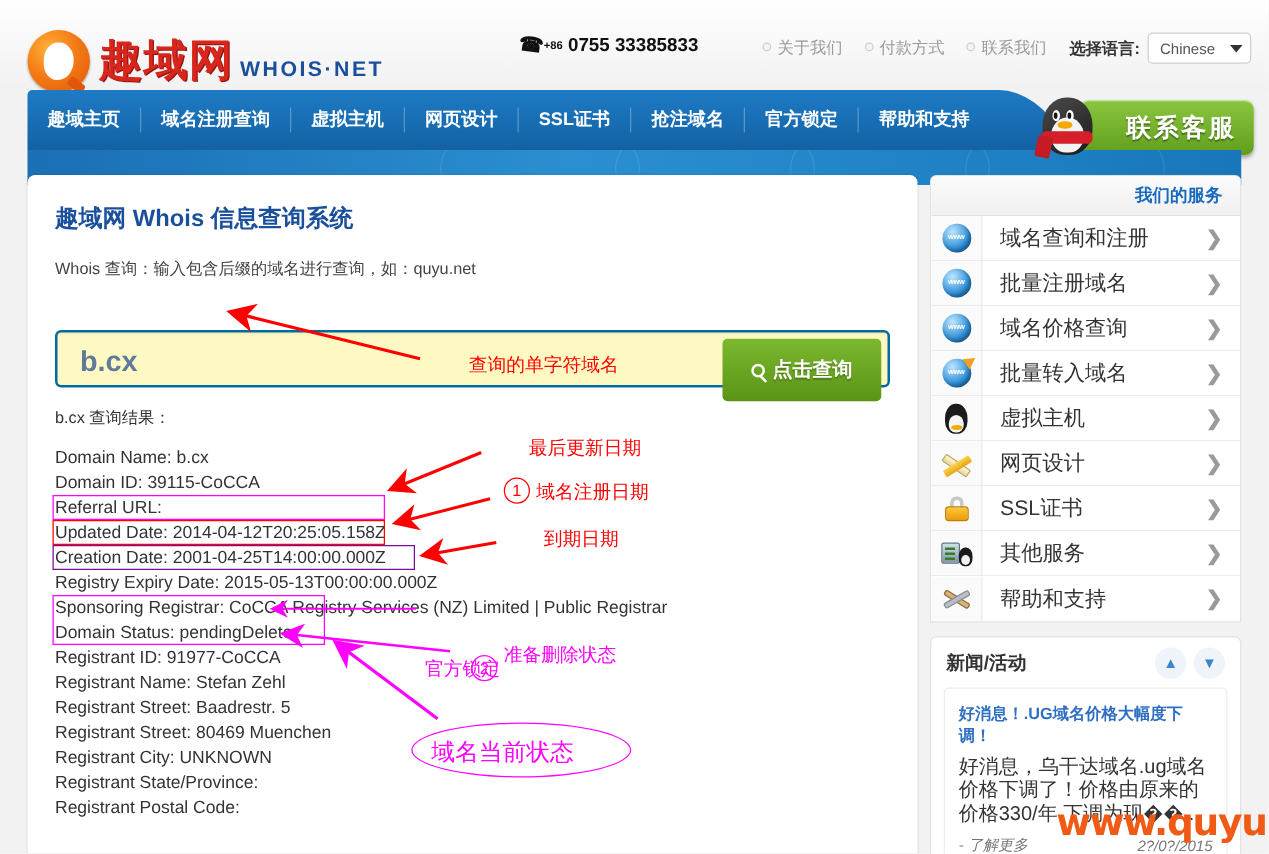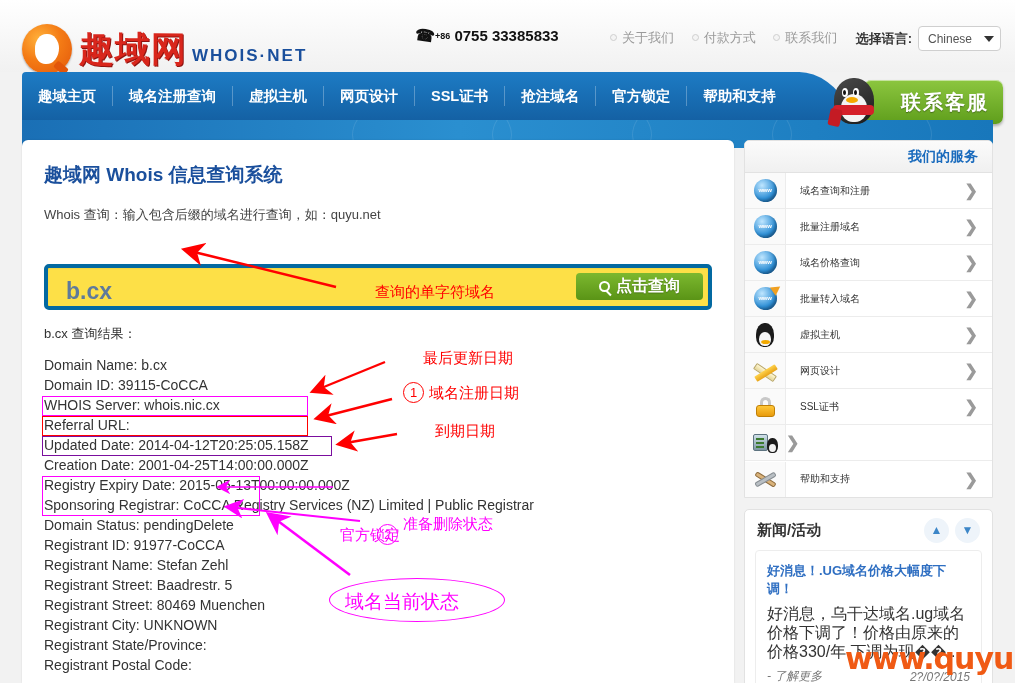--- a/index.html
+++ b/index.html
@@ -85,24 +85,24 @@
   .banner .arc { position:absolute; top:-30px; width:160px; height:90px; border:1px solid rgba(255,255,255,.10);
     border-radius:50%; }
 
   
   .content { position:absolute; left:22px; top:140px; width:712px; height:543px;
     background:#fff; border-radius:6px 6px 0 0; box-shadow:0 0 2px rgba(0,0,0,.12); overflow:hidden; }
   .content-title { margin:22px 0 0 22px; font-size:19px; font-weight:bold; color:#1a4f9c; }
   .content-sub { margin:18px 0 0 22px; font-size:13px; color:#444; }
 
   .search-box { position:absolute; left:22px; top:124px; width:668px; height:46px;
-    border:4px solid #0369a1; border-radius:5px; background:#fde047; box-shadow:inset 0 1px 2px rgba(0,0,0,.06);text-decoration:underline; }
+    border:2px solid #0369a1; border-radius:5px; background:#fef9c3; box-shadow:inset 0 1px 2px rgba(0,0,0,.06);text-decoration:underline; }
   .search-input { position:absolute; left:16px; top:8px; width:520px; height:30px; border:none; outline:none;
     font-size:23px; font-weight:bold; color:#5f7a9b; background:transparent; font-family:"Liberation Sans", sans-serif; }
-  .search-btn { position:absolute; right:5px; top:5px; width:127px; height:27px; border-radius:4px;
+  .search-btn { position:absolute; right:5px; top:5px; width:127px; height:50px; border-radius:4px;
     background:linear-gradient(#7cb82f,#5a9416); color:#fff; font-size:16px; font-weight:bold;
     display:flex; align-items:center; justify-content:center; gap:6px; cursor:pointer;
     text-shadow:0 1px 1px rgba(0,0,0,.25); }
   .mag { display:inline-block; width:11px; height:11px; border:2px solid #fff; border-radius:50%; position:relative; }
   .mag:after { content:""; position:absolute; right:-4px; bottom:-4px; width:7px; height:2px; background:#fff; transform:rotate(45deg); }
 
   .result-label { position:absolute; left:22px; top:185px; font-size:13px; color:#333; }
 
   .whois { position:absolute; left:22px; top:215px; width:660px; font-size:14px; color:#333; line-height:20px; }
   .whois .ln { height:20px; white-space:nowrap; }
@@ -119,21 +119,21 @@
   
   .sidebar { position:absolute; left:744px; top:140px; width:249px; }
   .svc-card { background:#fff; border:1px solid #e2e2e2; border-radius:5px 5px 0 0; overflow:hidden; }
   .svc-head { height:32px; background:linear-gradient(#fbfbfb,#f0f0f0); border-bottom:1px solid #e2e2e2;
     display:flex; align-items:center; justify-content:flex-end; padding-right:14px;
     font-size:14px; font-weight:bold; color:#1a6bbd; }
   .svc-item { height:36px; display:flex; align-items:center; border-bottom:1px solid #ececec; background:#fff; cursor:pointer; }
   .svc-item:last-child { border-bottom:none; }
   .svc-ico { width:41px; height:35px; display:flex; align-items:center; justify-content:center;
     border-right:1px solid #ececec; background:#fafafa; }
-  .svc-label { flex:1; padding-left:14px; font-size:10px; color:#333; }
+  .svc-label { flex:1; padding-left:14px; font-size:17px; color:#333; }
   .svc-arrow { color:#9a9a9a; font-size:16px; font-weight:bold; padding-right:14px; }
 
   .globe { width:23px; height:23px; border-radius:50%;
     background:radial-gradient(circle at 35% 28%, #bfe6ff, #2e8fd6 60%, #15538f);
     position:relative; box-shadow:inset -2px -2px 3px rgba(0,0,0,.25); }
   .globe:after{ content:"www"; position:absolute; left:0; right:0; top:8px; text-align:center;
     font-size:6px; font-weight:bold; color:#fff; letter-spacing:-.3px; }
   .globe.arrow:before { content:""; position:absolute; right:-4px; top:-3px; width:0; height:0;
     border-left:9px solid #f0a020; border-top:5px solid transparent; border-bottom:5px solid transparent; transform:rotate(-35deg); }
   .tux { width:18px; height:24px; background:#1b1b1b; border-radius:48% 48% 42% 42%; position:relative; }
@@ -249,21 +249,20 @@
         <span class="mag"></span>
         <span>点击查询</span>
       </div>
     </div>
 
     <div class="result-label">b.cx 查询结果：</div>
 
     <div class="whois">
       <div class="ln">Domain Name: b.cx</div>
       <div class="ln">Domain ID: 39115-CoCCA</div>
-      <div class="ln">WHOIS Server: whois.nic.cx</div>
       <div class="ln">Referral URL:</div>
       <div class="ln">Updated Date: 2014-04-12T20:25:05.158Z</div>
       <div class="ln">Creation Date: 2001-04-25T14:00:00.000Z</div>
       <div class="ln">Registry Expiry Date: 2015-05-13T00:00:00.000Z</div>
       <div class="ln">Sponsoring Registrar: CoCCA Registry Services (NZ) Limited | Public Registrar</div>
       <div class="ln">Domain Status: pendingDelete</div>
       <div class="ln">Registrant ID: 91977-CoCCA</div>
       <div class="ln">Registrant Name: Stefan Zehl</div>
       <div class="ln">Registrant Street: Baadrestr. 5</div>
       <div class="ln">Registrant Street: 80469 Muenchen</div>
@@ -368,20 +367,21 @@
         <div class="svc-label">SSL证书</div>
         <div class="svc-arrow">❯</div>
       </div>
       <div class="svc-item">
         <div class="svc-ico">
           <div class="srv">
               <div class="bx"></div>
               <div class="tx"></div>
             </div>
         </div>
+        <div class="svc-label">其他服务</div>
         <div class="svc-arrow">❯</div>
       </div>
       <div class="svc-item">
         <div class="svc-ico">
           <div class="tools">
               <div class="hm"></div>
               <div class="wr"></div>
             </div>
         </div>
         <div class="svc-label">帮助和支持</div>

